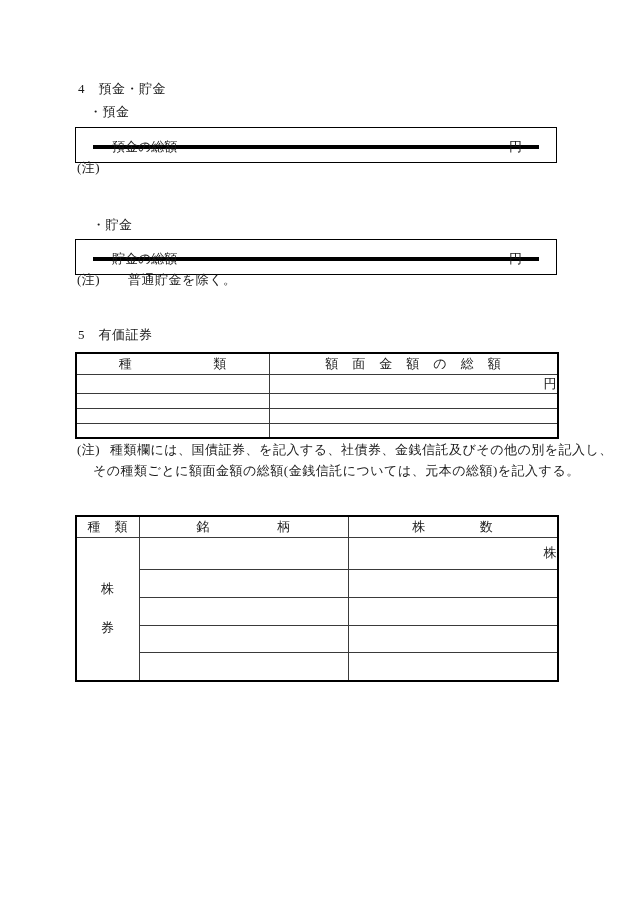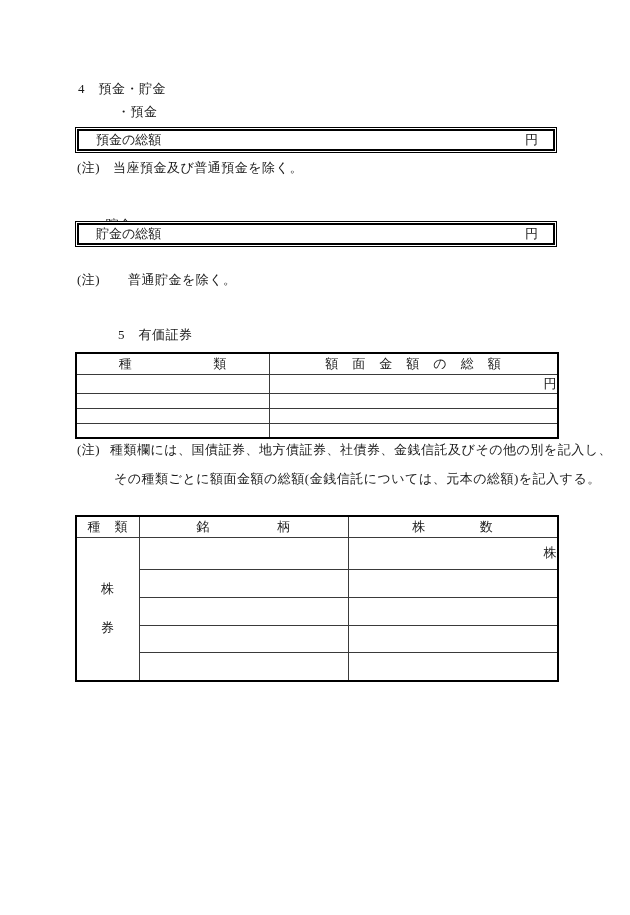--- a/index.html
+++ b/index.html
@@ -23,21 +23,21 @@
     line-height: 1.15;
     letter-spacing: 0.5px;
   }
   
   .amount-box {
     position: absolute;
     left: 75px;
     width: 482px;
     height: 26px;
     border: 1px solid #000;
-    padding: 1px;
+    padding: 17px;
     box-sizing: border-box;
     background: #fff;
   }
   .amount-box-inner {
     border: 2px solid #000;
     box-sizing: border-box;
     width: 100%;
     height: 100%;
     display: flex;
     align-items: center;
@@ -90,45 +90,44 @@
     height: 78px;
   }
 </style>
 </head>
 <body>
 
 <div class="page">
 
   <div class="abs" style="left:78px; top:82px;">4　預金・貯金</div>
 
-  <div class="abs" style="left:89px; top:105px;margin-left:28px;">・預金</div>
+  <div class="abs" style="left:89px; top:105px;">・預金</div>
 
   <div class="amount-box" style="top:127px;">
     <div class="amount-box-inner">
       <span>預金の総額</span>
       <span>円</span>
     </div>
   </div>
 
   <span class="abs" style="left:77px; top:161px;">(注)</span>
-  <span class="abs" style="left:113px; top:161px;">当座預金及び普通預金を除く。</span>
 
   <div class="abs" style="left:92px; top:218px;">・貯金</div>
 
-  <div class="amount-box" style="top:221px;text-align:right;">
+  <div class="amount-box" style="top:239px;text-align:right;">
     <div class="amount-box-inner">
       <span>貯金の総額</span>
       <span>円</span>
     </div>
   </div>
 
   <span class="abs" style="left:77px; top:273px;">(注)</span>
   <span class="abs" style="left:128px; top:273px;">普通貯金を除く。</span>
 
-  <div class="abs" style="left:78px; top:328px;margin-left:40px;">5　有価証券</div>
+  <div class="abs" style="left:78px; top:328px;">5　有価証券</div>
 
   <table class="grid t5">
     <colgroup>
         <col style="width:193px">
         <col style="width:289px">
       </colgroup>
     <tbody>
         <tr>
       <td class="hdr">種　　　　　　類</td>
       <td class="hdr">額　面　金　額　の　総　額</td>
@@ -146,22 +145,22 @@
       <td class="row"></td>
     </tr>
     <tr>
       <td class="row"></td>
       <td class="row"></td>
     </tr>
   </tbody>
     </table>
 
   <span class="abs" style="left:77px; top:443px;">(注)</span>
-  <span class="abs" style="left:110px; top:443px;">種類欄には、国債証券、地方債証券、社債券、金銭信託及びその他の別を記入し、</span>
-  <span class="abs" style="left:114px; top:464px;margin-top:8px;">その種類ごとに額面金額の総額(金銭信託については、元本の総額)を記入する。</span>
+  <span class="abs" style="left:110px; top:443px;">種類欄には、国債証券、を記入する、社債券、金銭信託及びその他の別を記入し、</span>
+  <span class="abs" style="left:93px; top:464px;">その種類ごとに額面金額の総額(金銭信託については、元本の総額)を記入する。</span>
 
   <table class="grid stk">
     <colgroup>
         <col style="width:63px">
         <col style="width:209px">
         <col style="width:210px">
       </colgroup>
     <tbody>
         <tr>
       <td class="hdr">種　類</td>

